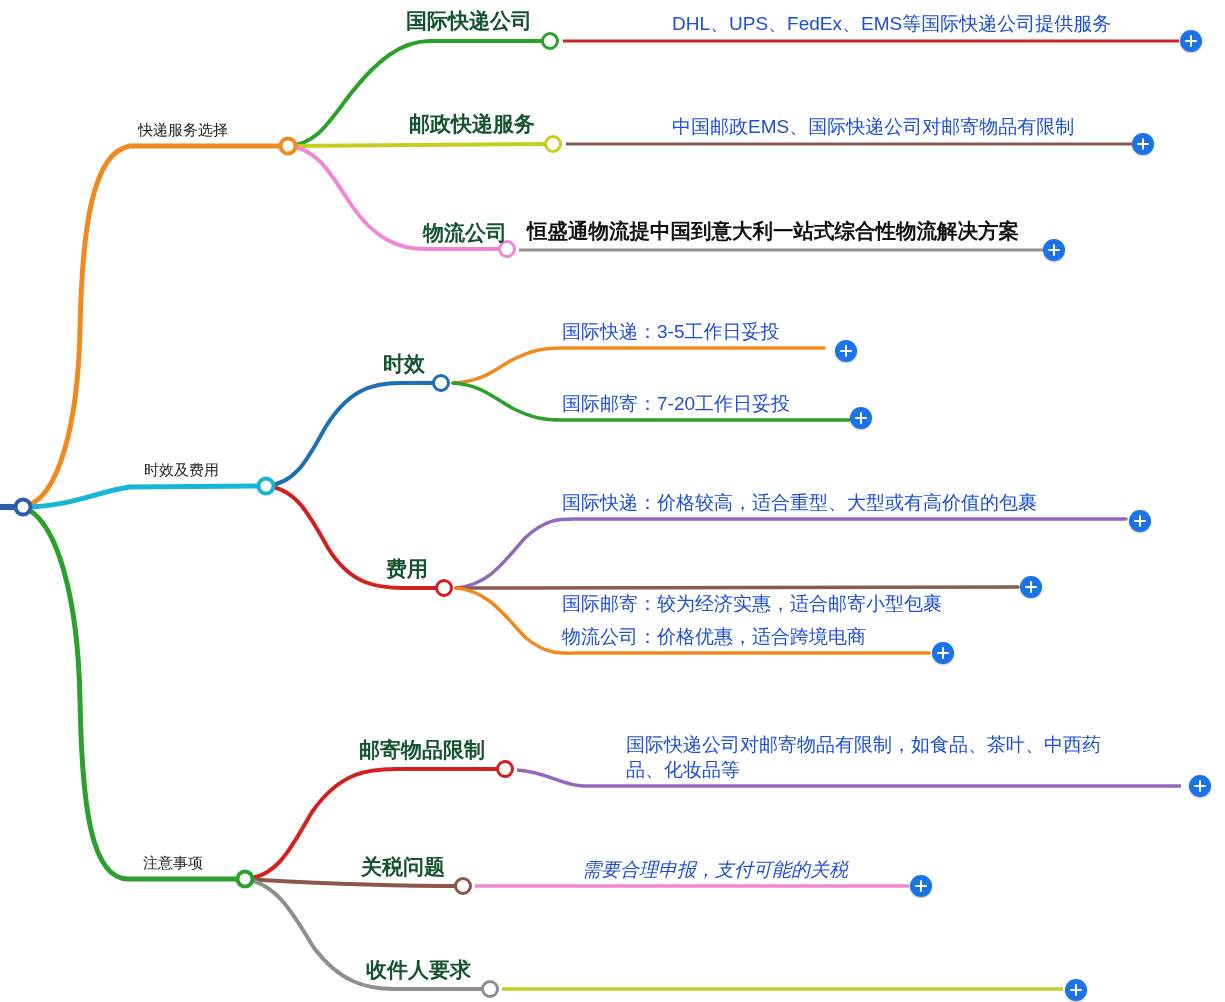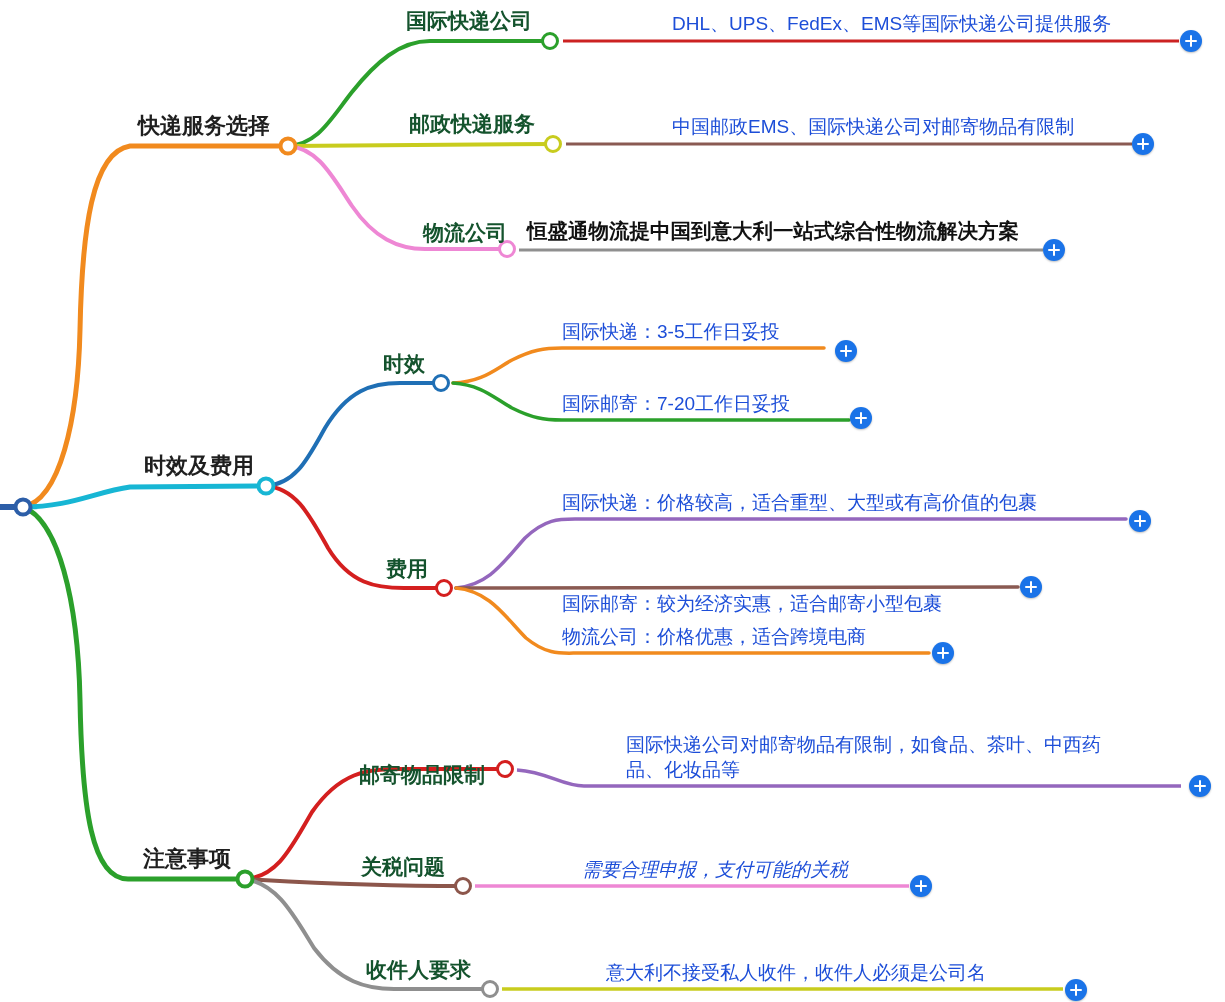--- a/index.html
+++ b/index.html
@@ -28,22 +28,22 @@
   }
   .node-label {
     position: absolute;
     white-space: nowrap;
     color: #2b2b2b;
     line-height: 1.18;
     transform: translateY(-100%);
     padding: 0 2px;
   }
   .node-label.branch {
-    font-weight: bold;
-    font-size: 22px;
+    font-weight: normal;
+    font-size: 15px;
     color: #1f1f1f;
   }
   .node-label.sub {
     font-weight: bold;
     font-size: 21px;
     color: #14532d;
   }
   .leaf-label {
     position: absolute;
     color: #1d4ed8;
@@ -167,39 +167,38 @@
   <div class="node-label branch" style="left:142px; top:479px;">时效及费用</div>
   <div class="node-label branch" style="left:141px; top:872px;">注意事项</div>
 
   <div class="node-label sub" style="left:404px; top:34px;">国际快递公司</div>
   <div class="node-label sub" style="left:407px; top:137px;">邮政快递服务</div>
   <div class="node-label sub" style="left:410px; top:246px;margin-left:11px;">物流公司</div>
 
   <div class="node-label sub" style="left:381px; top:377px;">时效</div>
   <div class="node-label sub" style="left:384px; top:582px;">费用</div>
 
-  <div class="node-label sub" style="left:357px; top:763px;margin-top:25px;">邮寄物品限制</div>
+  <div class="node-label sub" style="left:357px; top:763px;">邮寄物品限制</div>
   <div class="node-label sub" style="left:359px; top:880px;">关税问题</div>
   <div class="node-label sub" style="left:364px; top:983px;font-family:Liberation Serif, serif;">收件人要求</div>
 
   <div class="leaf-label" style="left:670px; top:36px;">DHL、UPS、FedEx、EMS等国际快递公司提供服务</div>
   <div class="leaf-label" style="left:670px; top:139px;">中国邮政EMS、国际快递公司对邮寄物品有限制</div>
   <div class="leaf-label emphasis" style="left:525px; top:244px;">恒盛通物流提中国到意大利一站式综合性物流解决方案</div>
 
   <div class="leaf-label" style="left:560px; top:344px;">国际快递：3-5工作日妥投</div>
   <div class="leaf-label" style="left:560px; top:416px;">国际邮寄：7-20工作日妥投</div>
 
   <div class="leaf-label" style="left:560px; top:515px;">国际快递：价格较高，适合重型、大型或有高价值的包裹</div>
   <div class="leaf-label" style="left:560px; top:616px;">国际邮寄：较为经济实惠，适合邮寄小型包裹</div>
   <div class="leaf-label" style="left:560px; top:649px;">物流公司：价格优惠，适合跨境电商</div>
 
   <div class="leaf-label" style="left:624px; top:782px;">国际快递公司对邮寄物品有限制，如食品、茶叶、中西药
 品、化妆品等</div>
   <div class="leaf-label" style="left:580px; top:882px;font-style:italic;">需要合理申报，支付可能的关税</div>
-  <div class="leaf-label" style="left:604px; top:985px;">意大利不接受私人收件，收件人必须是公司名</div>
 
   <div class="plus-btn" style="left:1191px; top:41px;"></div>
   <div class="plus-btn" style="left:1143px; top:144px;"></div>
   <div class="plus-btn" style="left:1054px; top:250px;"></div>
 
   <div class="plus-btn" style="left:846px; top:351px;"></div>
   <div class="plus-btn" style="left:861px; top:418px;"></div>
 
   <div class="plus-btn" style="left:1140px; top:521px;"></div>
   <div class="plus-btn" style="left:1031px; top:587px;"></div>

